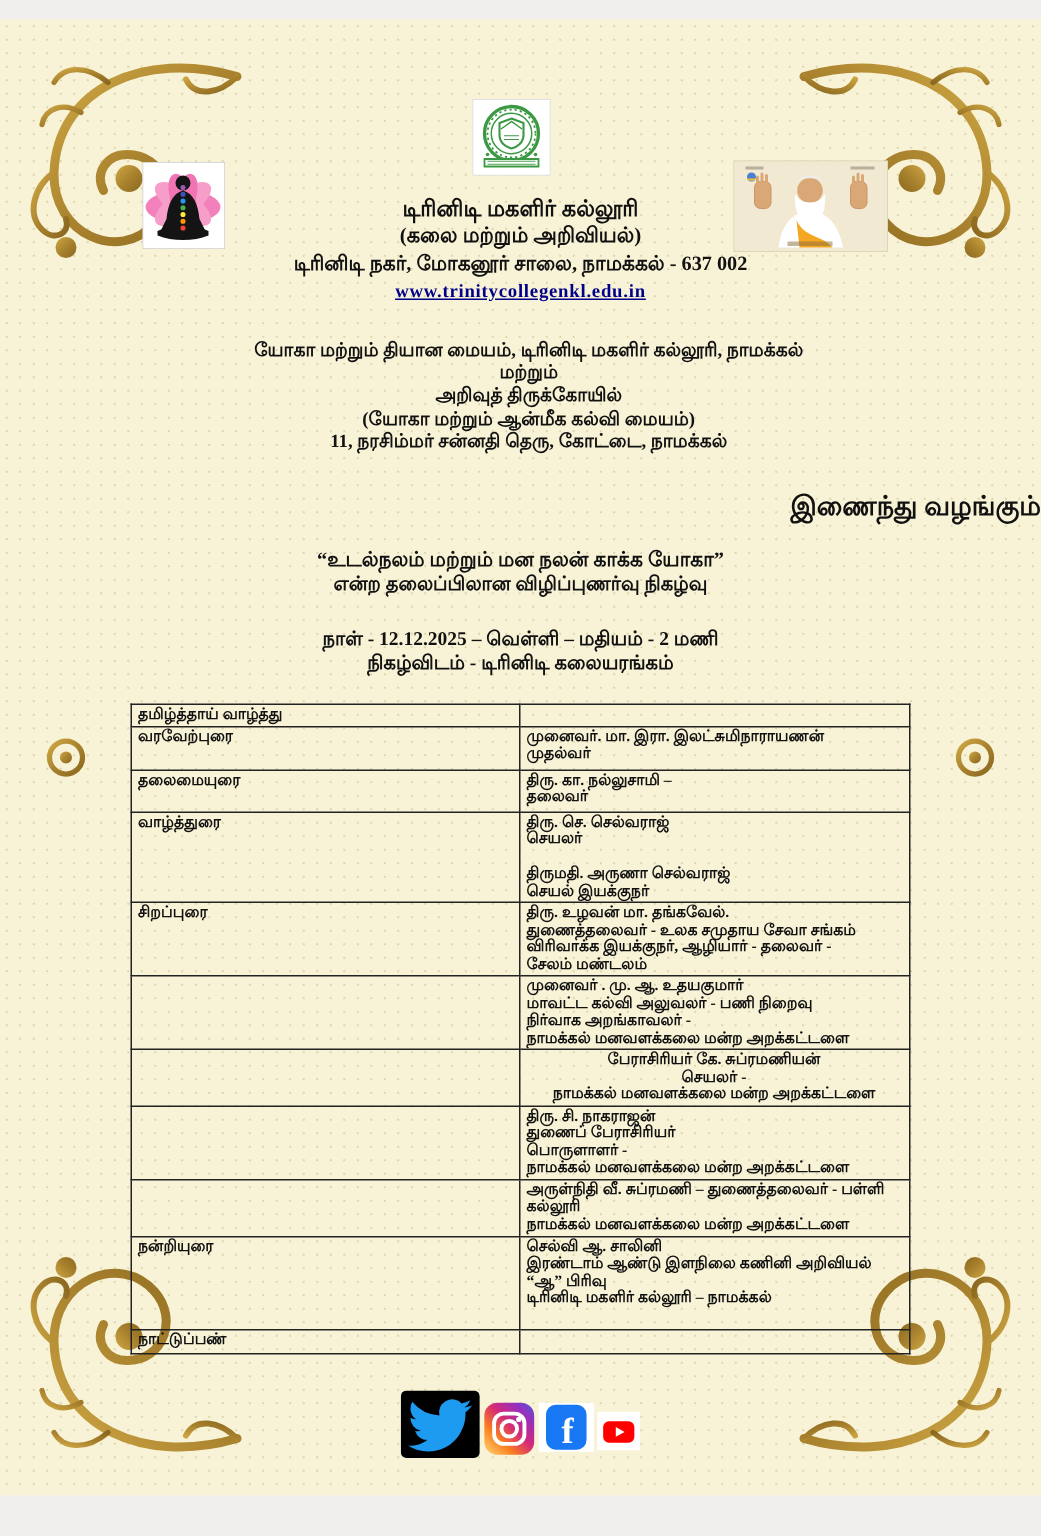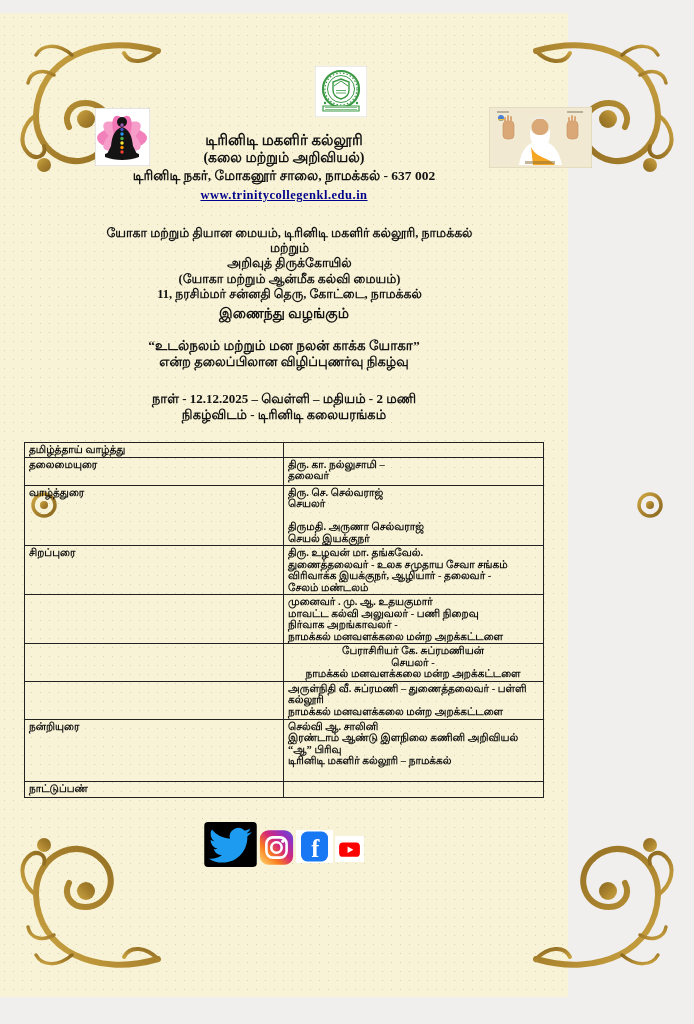--- a/index.html
+++ b/index.html
@@ -3,39 +3,39 @@
 <meta charset="utf-8">
 <style>
   * { margin:0; padding:0; box-sizing:border-box; }
   body {
     width:694px; height:1024px; position:relative;
     background:#f0efed;
     font-family:"Liberation Serif", serif;
     overflow:hidden;
   }
   .page {
-    position:absolute; left:0; top:13px; width:568px; height:984px;
+    position:absolute; left:0; top:13px; width:694px; height:984px;
     background-color:#f8f3d6;
     background-image:radial-gradient(#d9d4ae 0.7px, rgba(0,0,0,0) 0.9px);
     background-size:9px 9px;
   }
   .border-svg { position:absolute; inset:0; pointer-events:none; }
   .header-img { position:absolute; }
   .img-chakra { left:95px; top:95px; width:55px; height:58px; }
   .img-emblem { left:315px; top:53px; width:52px; height:51px; }
   .img-guru  { left:489px; top:94px; width:103px; height:61px; }
   .content { position:relative; width:100%; text-align:center; color:#111; }
   .college-block { padding-top:118px; font-weight:bold; }
   .college-name { font-size:15px; line-height:18px; }
   .college-type { font-size:14px; line-height:17px; }
   .college-address { font-size:13.5px; line-height:19px; }
   .website-row { }
   .website-link { font-size:12.5px; font-weight:bold; color:#00008b; text-decoration:underline; letter-spacing:0.5px; }
   .org-block { margin-top:23px; font-weight:bold; font-size:12.5px; line-height:15.2px;margin-left:11px; }
-  .joint-line { margin-top:4px; font-weight:bold; font-size:14px; }
+  .joint-line { margin-top:25px; font-weight:bold; font-size:18px;text-align:right; }
   .quote-block { margin-top:15px; font-weight:bold; }
   .quote-line { font-size:13.5px; line-height:16px; }
   .quote-sub { font-size:13px; line-height:16px; }
   .when-block { margin-top:21px; font-weight:bold; font-size:13px; line-height:16px; }
   table.program {
     margin:19px auto 0 auto; width:519px;
     border-collapse:collapse; table-layout:fixed;
   }
   table.program td {
     border:1px solid #222; vertical-align:top; text-align:left;
@@ -185,20 +185,25 @@
       <div>நாள் - 12.12.2025 – வெள்ளி – மதியம் - 2 மணி</div>
       <div>நிகழ்விடம் - டிரினிடி கலையரங்கம்</div>
     </div>
 
     <table class="program">
       <tbody>
         <tr class="h12">
           <td class="c1">தமிழ்த்தாய் வாழ்த்து</td>
           <td class="c2"></td>
         </tr>
+        <tr class="h29">
+          <td class="c1">வரவேற்புரை</td>
+          <td class="c2">முனைவர். மா. இரா. இலட்சுமிநாராயணன்
+முதல்வர்</td>
+        </tr>
         <tr class="h28">
           <td class="c1">தலைமையுரை</td>
           <td class="c2">திரு. கா. நல்லுசாமி –
 தலைவர்</td>
         </tr>
         <tr class="h52">
           <td class="c1">வாழ்த்துரை</td>
           <td class="c2">திரு. செ. செல்வராஜ்
 செயலர்
 
@@ -216,20 +221,27 @@
           <td class="c1"></td>
           <td class="c2">முனைவர் . மு. ஆ. உதயகுமார்
 மாவட்ட கல்வி அலுவலர் - பணி நிறைவு
 நிர்வாக அறங்காவலர் -
 நாமக்கல் மனவளக்கலை மன்ற அறக்கட்டளை</td>
         </tr>
         <tr class="h34">
           <td class="c1"></td>
           <td class="c2">பேராசிரியர் கே. சுப்ரமணியன்
 செயலர் -
+நாமக்கல் மனவளக்கலை மன்ற அறக்கட்டளை</td>
+        </tr>
+        <tr class="h45">
+          <td class="c1"></td>
+          <td class="c2">திரு. சி. நாகராஜன்
+துணைப் பேராசிரியர்
+பொருளாளர் -
 நாமக்கல் மனவளக்கலை மன்ற அறக்கட்டளை</td>
         </tr>
         <tr class="h38">
           <td class="c1"></td>
           <td class="c2">அருள்நிதி வீ. சுப்ரமணி – துணைத்தலைவர் - பள்ளி
 கல்லூரி
 நாமக்கல் மனவளக்கலை மன்ற அறக்கட்டளை</td>
         </tr>
         <tr class="h62">
           <td class="c1">நன்றியுரை</td>

